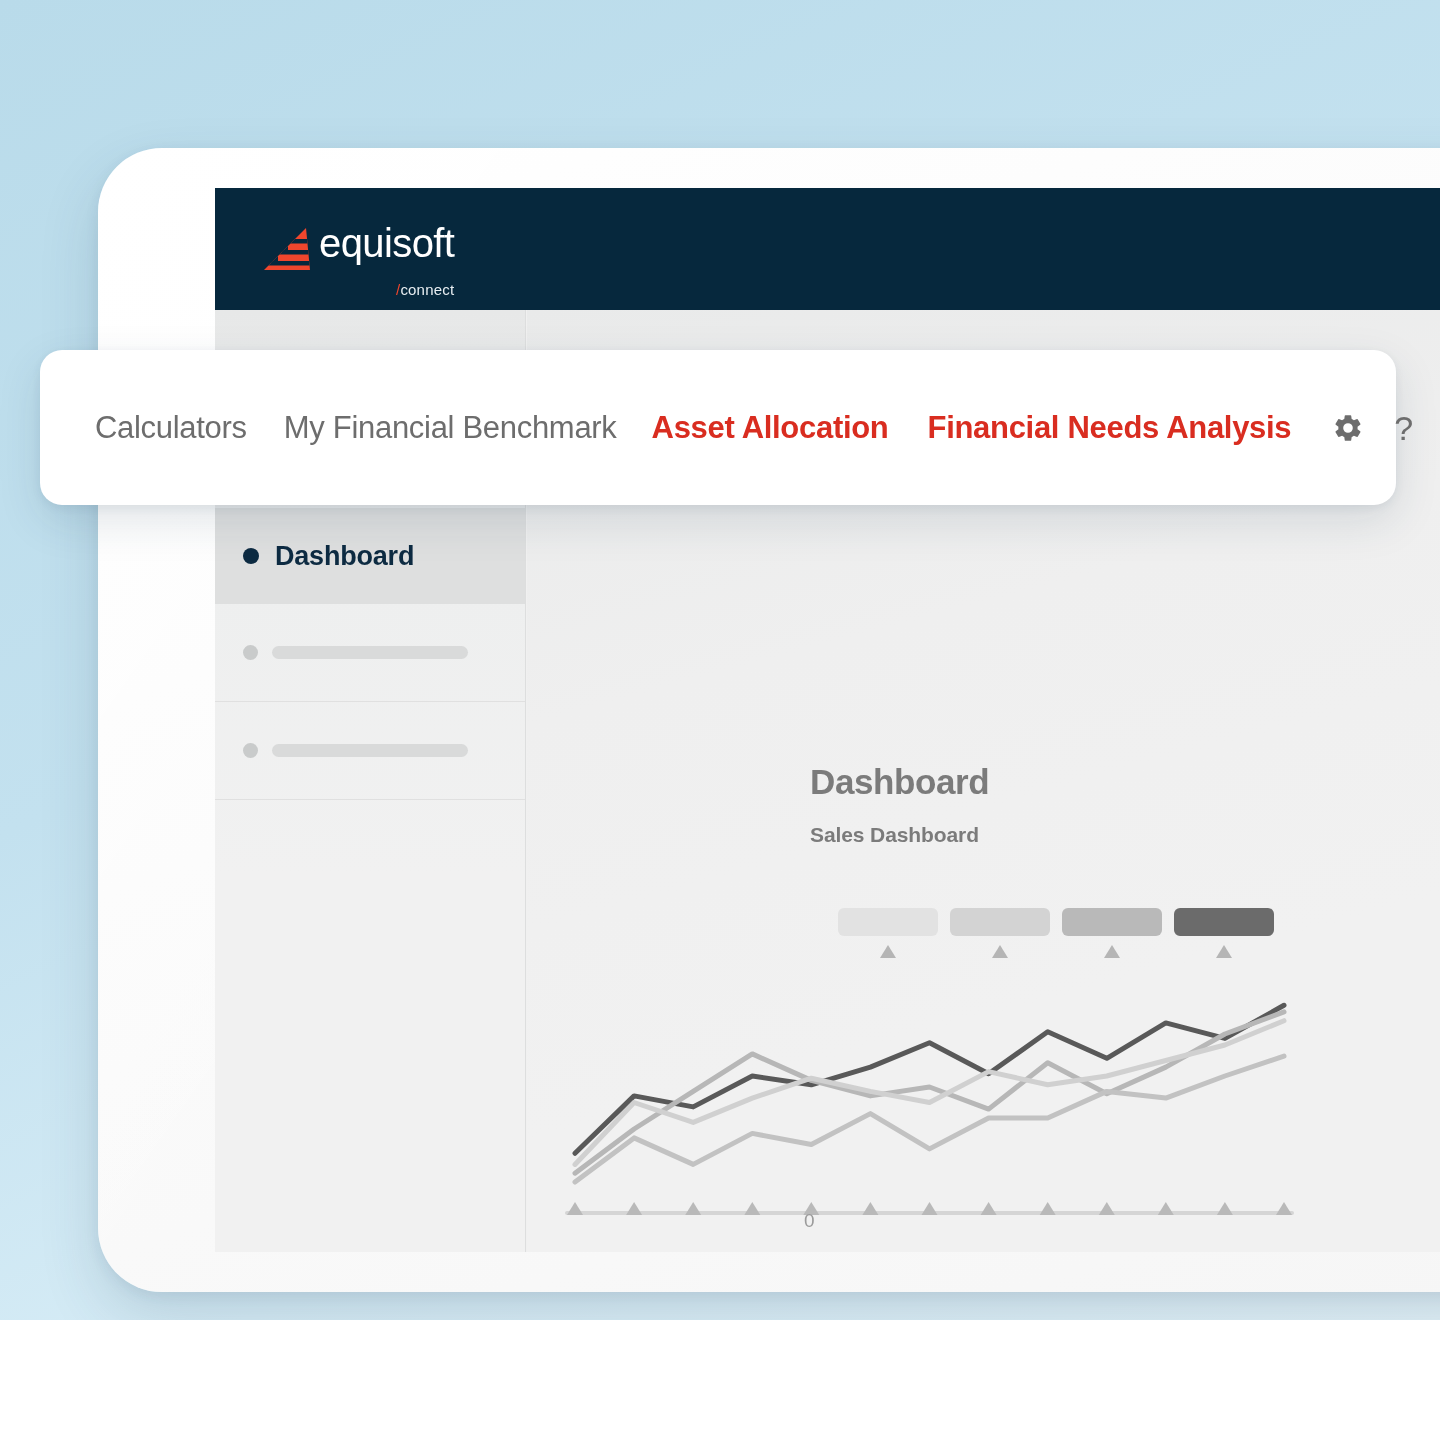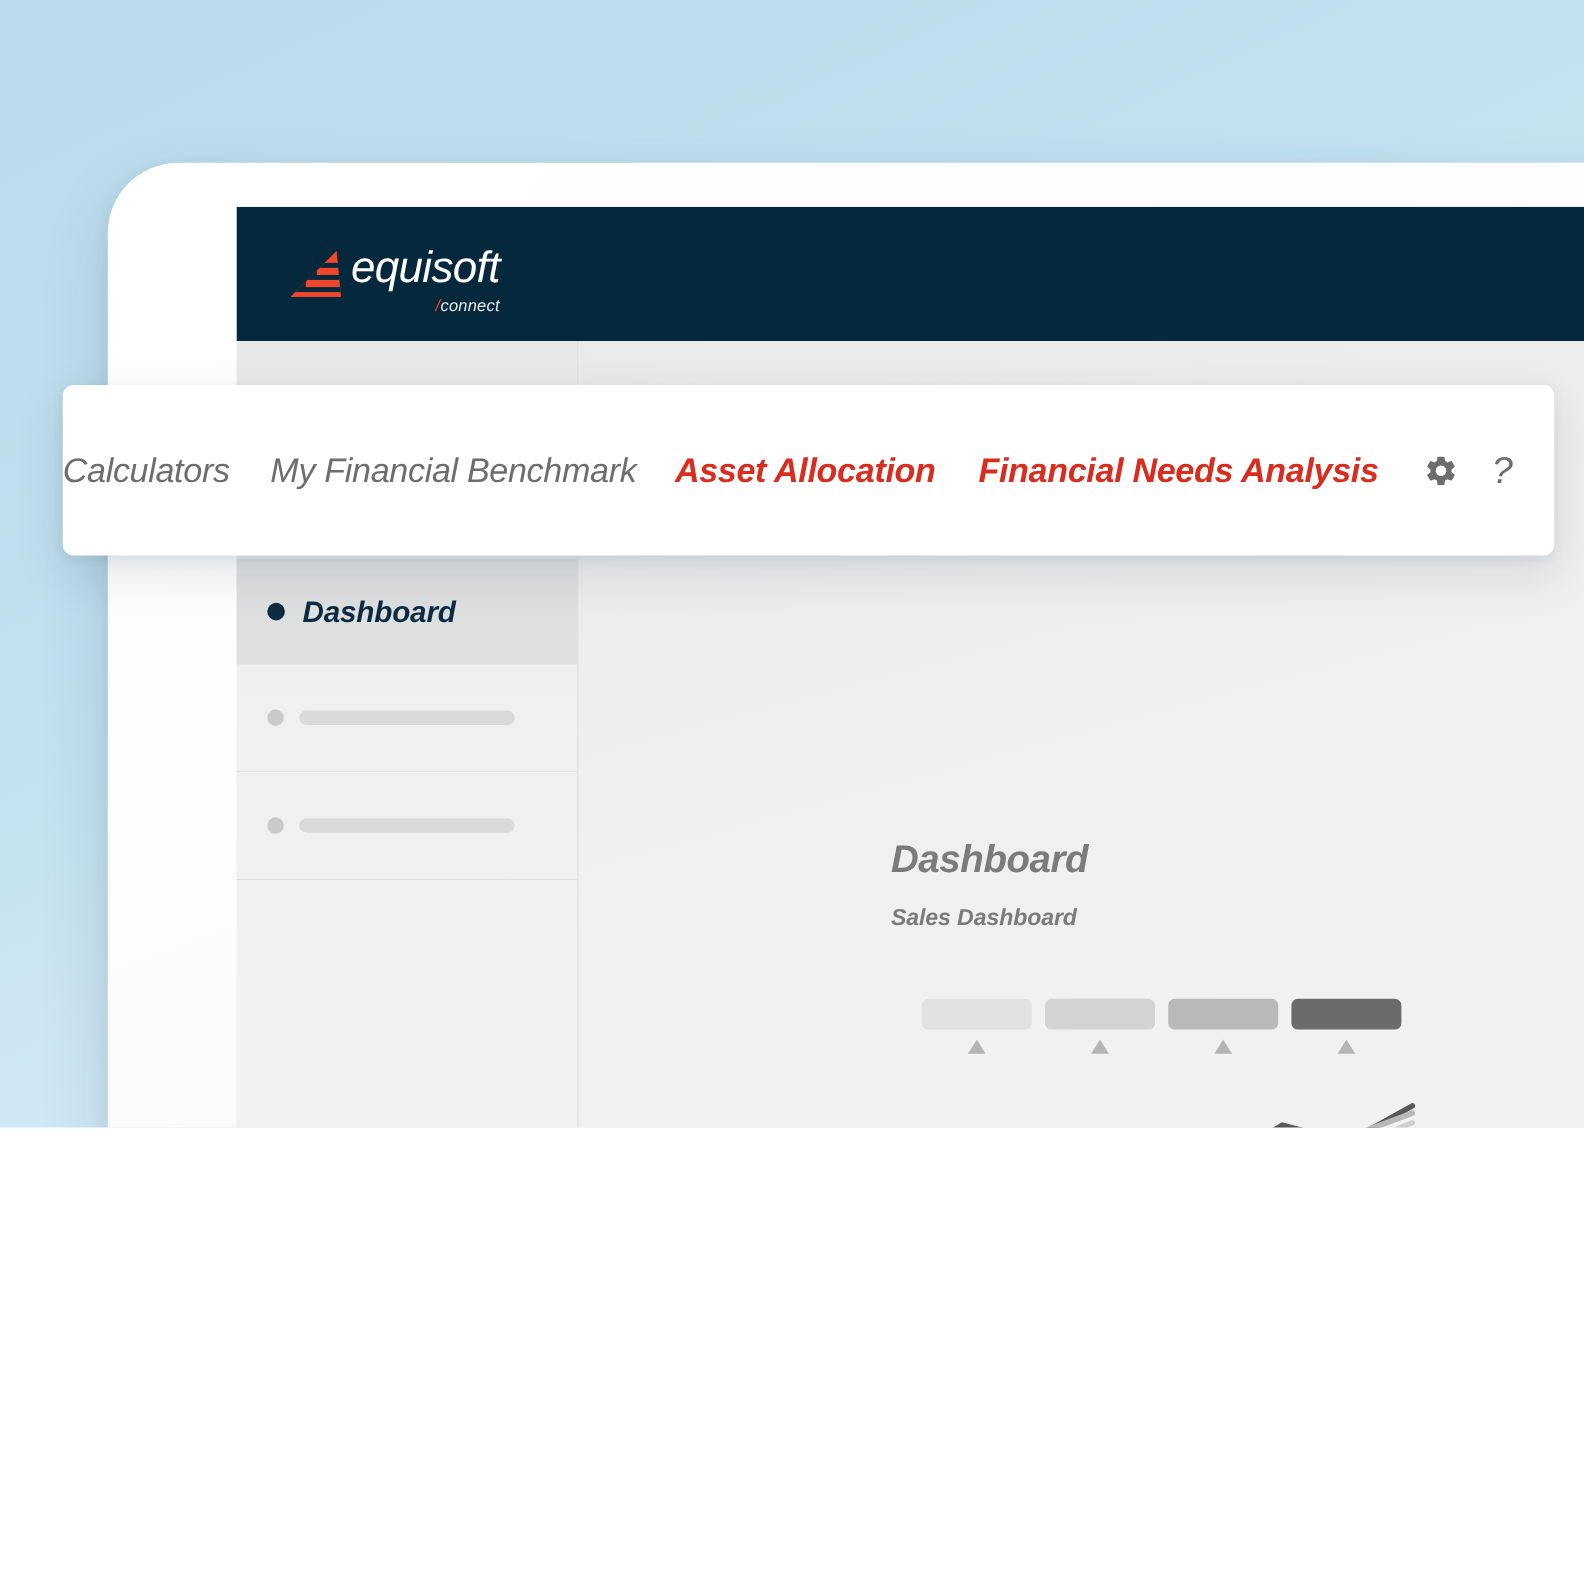--- a/index.html
+++ b/index.html
@@ -8,25 +8,24 @@
     width: 1440px;
     height: 1440px;
     overflow: hidden;
     font-family: "Liberation Sans", sans-serif;
   }
 
   
   #stage {
     position: relative;
     width: 1440px;
-    height: 1025px;
+    height: 1320px;
     background:
       linear-gradient(155deg, #b9dbea 0%, #c3e1ef 42%, #d6ecf6 72%, #e3f2f9 100%);
     overflow: hidden;
-    font-style: italic;
   }
 
   
   #tablet {
     position: absolute;
     left: 98px;
     top: 148px;
     width: 1420px;
     height: 1144px;
     background: linear-gradient(160deg, #ffffff 0%, #fbfbfb 45%, #f6f6f6 100%);
@@ -82,21 +81,21 @@
   #brand-mark { margin-top: 6px; margin-right: 9px; }
   #brand-text { position: relative; }
   #wordmark {
     font-size: 40px;
     line-height: 42px;
     color: #ffffff;
     letter-spacing: -.6px;
     font-weight: 400;
   }
   #subwordmark {
-    margin-top: 7px;
+    margin-top: 18px;
     text-align: right;
     font-size: 15px;
     line-height: 16px;
     letter-spacing: .2px;
     color: #e8eef2;
     padding-right: 0;
   }
   #subwordmark .slash { color: #f0462d; }
 
   
@@ -215,30 +214,31 @@
     position: absolute;
     left: 277px;
     top: 900px;
     font-size: 19px;
     color: #9b9b9b;
   }
 
   
   #nav-card {
     position: absolute;
-    left: 57px;
+    left: 40px;
     top: 350px;
     width: 1356px;
     height: 155px;
     background: #ffffff;
-    border-radius: 10px;
+    border-radius: 22px;
     box-shadow: 0 16px 44px rgba(30, 60, 85, .13),
                 0 3px 10px rgba(30, 60, 85, .07);
     display: flex;
     align-items: center;
+    padding-left: 55px;
   }
   .nav-item {
     font-size: 31px;
     letter-spacing: -.3px;
     white-space: nowrap;
   }
   .nav-item.muted { color: #6d6d6d; font-weight: 400; }
   .nav-item.accent { color: #d92d20; font-weight: 700; }
   #nav-calculators { margin-right: 37px; }
   #nav-benchmark   { margin-right: 35px; }

